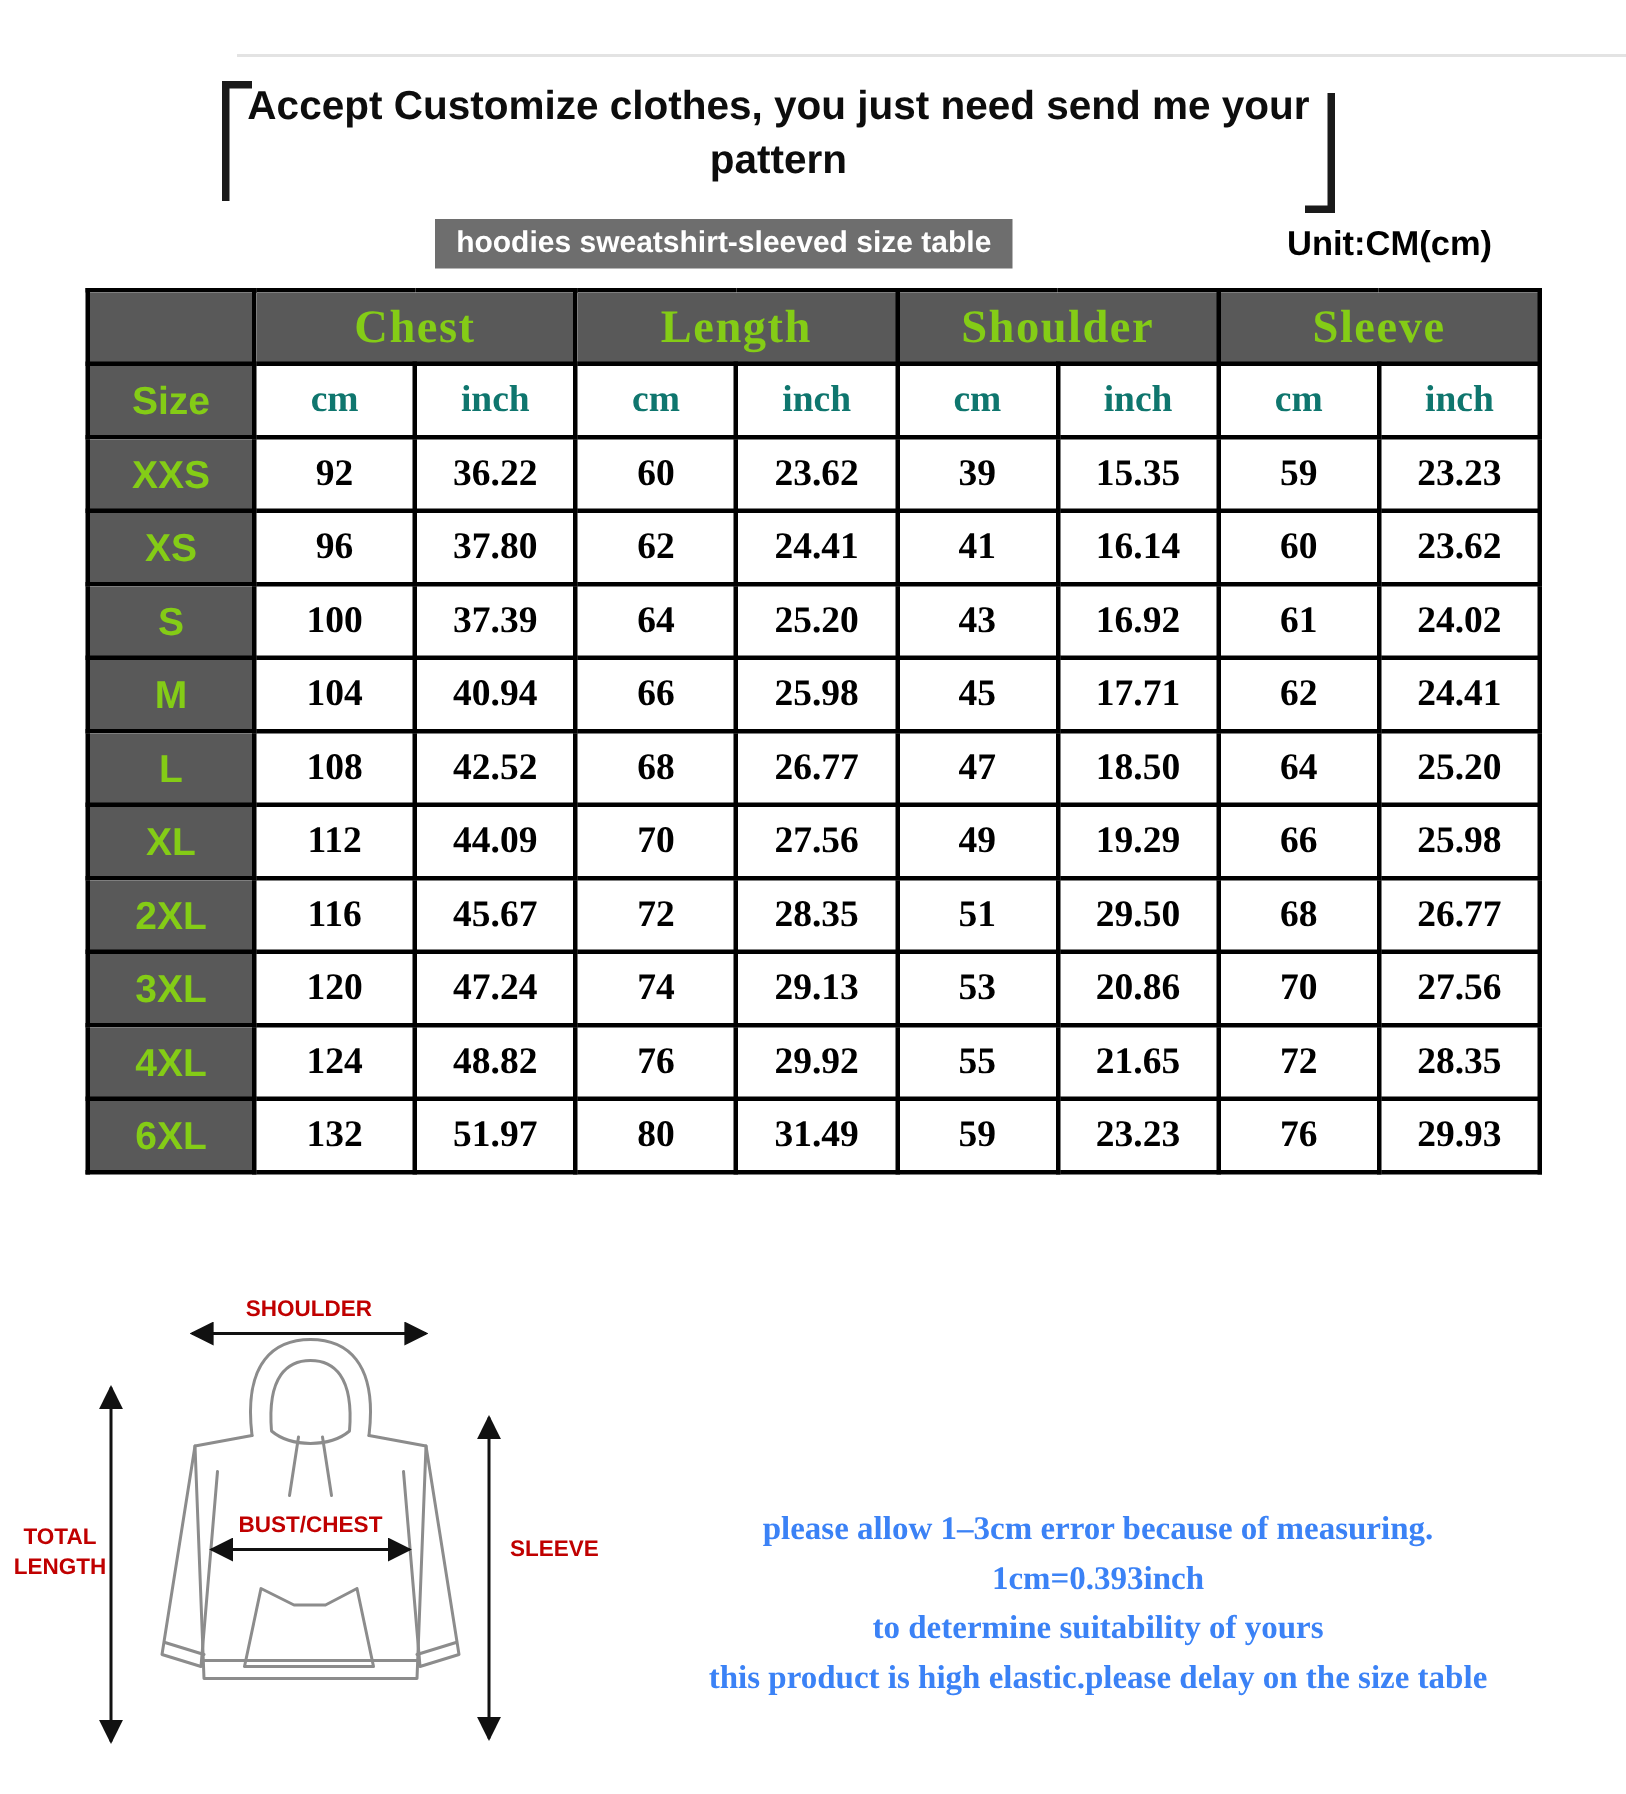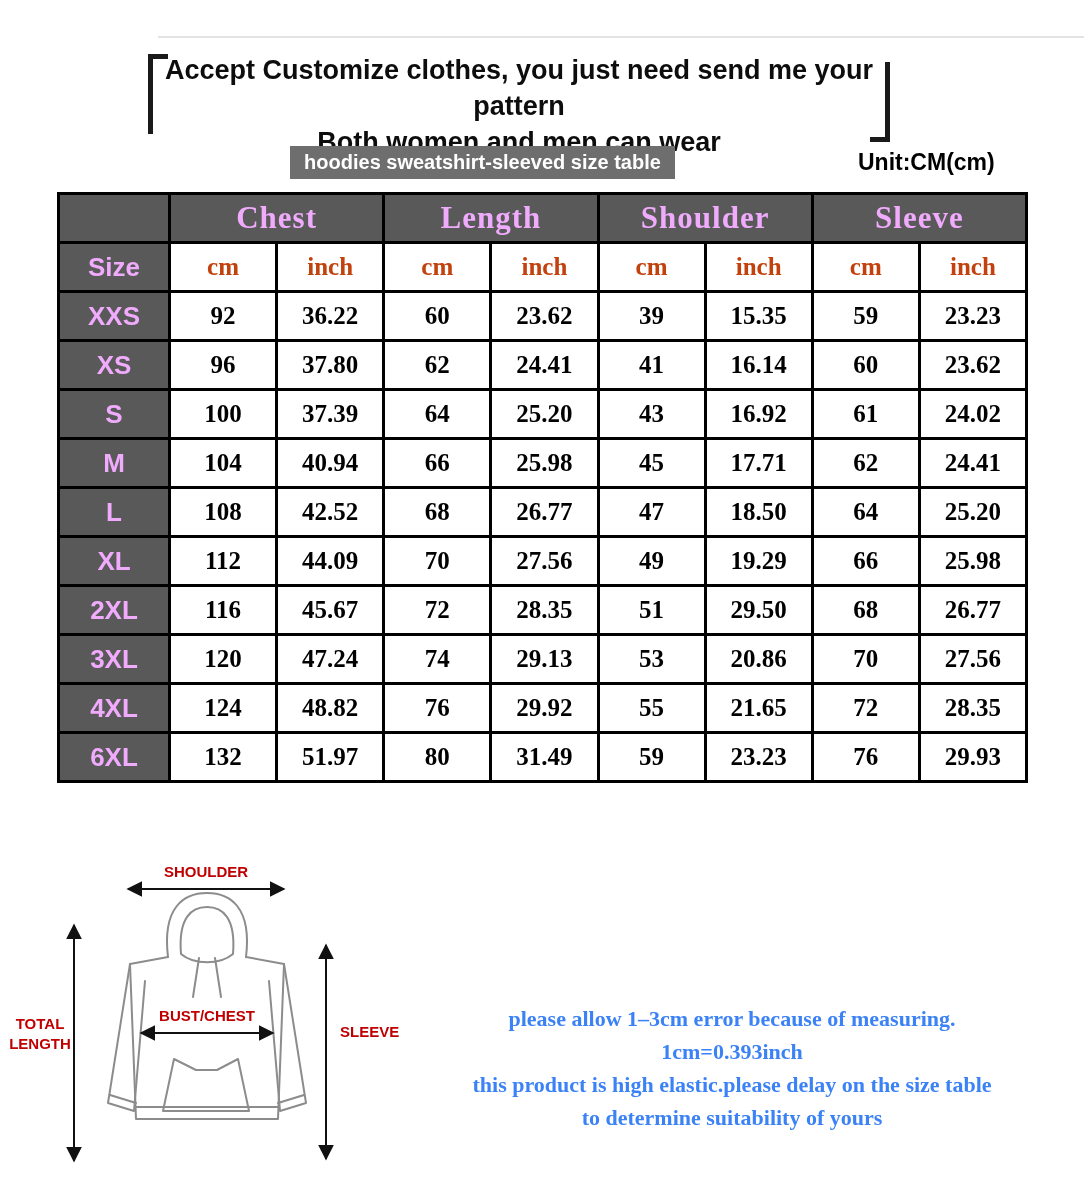--- a/index.html
+++ b/index.html
@@ -20,23 +20,23 @@
 
   
   .size-table-bar{position:absolute;left:290px;top:146px;width:385px;height:33px;background:#6e6e6e;
         color:#fff;font-weight:bold;font-size:20px;display:flex;align-items:center;justify-content:center;}
   .unit{position:absolute;left:858px;top:149px;font-size:23px;font-weight:bold;color:#000;}
 
   
   .size-table{position:absolute;left:57px;top:192px;width:971px;border-collapse:collapse;table-layout:fixed;}
   .size-table td{border:3px solid #000;text-align:center;vertical-align:middle;height:46px;padding:0;overflow:hidden;}
   .size-table col.c-size{width:111px;}
-  .dark{background:#595959;color:#f0abfc;}
+  .dark{background:#595959;color:#84cc16;}
   .group-h{font-family:"Liberation Serif",serif;font-weight:bold;font-size:31px;letter-spacing:1px;}
-  .sub-h{font-family:"Liberation Serif",serif;font-weight:bold;font-size:25px;color:#c2410c;background:#fff;}
+  .sub-h{font-family:"Liberation Serif",serif;font-weight:bold;font-size:25px;color:#0f766e;background:#fff;}
   .size-cell{font-family:"Liberation Sans",sans-serif;font-weight:bold;font-size:26px;}
   .value-cell{font-family:"Liberation Serif",serif;font-weight:bold;font-size:25px;color:#000;background:#fff;}
 
   
   .diagram{position:absolute;left:10px;top:856px;width:440px;height:330px;}
   .diagram text{font-family:"Liberation Sans",sans-serif;font-weight:bold;font-size:15px;fill:#c00000;}
   .garment{fill:none;stroke:#8c8c8c;stroke-width:2;stroke-linejoin:round;stroke-linecap:round;}
   .arrow{stroke:#111;stroke-width:2;}
 
   
@@ -48,21 +48,20 @@
 
 <div id="page">
 
   <div class="topline"></div>
 
   <div class="header">
     <div class="bracket-left"></div>
     <div class="bracket-right"></div>
     <div class="header-lines">
       <div class="l">Accept Customize clothes, you just need send me your pattern</div>
-      <div class="l">Both women and men can wear</div>
     </div>
   </div>
 
   <div class="size-table-bar">hoodies sweatshirt-sleeved size  table</div>
   <div class="unit">Unit:CM(cm)</div>
 
   <table class="size-table">
     <colgroup>
       <col class="c-size">
         <col>
@@ -237,17 +236,17 @@
     <text x="197" y="160" text-anchor="middle">BUST/CHEST</text>
     <line class="arrow" x1="131" y1="172" x2="263" y2="172" marker-start="url(#arr)" marker-end="url(#arr)"></line>
 
     <text x="330" y="176" text-anchor="start">SLEEVE</text>
     <line class="arrow" x1="316" y1="84" x2="316" y2="298" marker-start="url(#arr)" marker-end="url(#arr)"></line>
   </svg>
 
   <div class="notes">
     <div>please allow 1–3cm error because of measuring.</div>
     <div>1cm=0.393inch</div>
+    <div>to determine suitability of yours</div>
     <div>this product is high elastic.please delay on the size table</div>
-    <div>to determine suitability of yours</div>
   </div>
 
 </div>
 
 </body></html>

